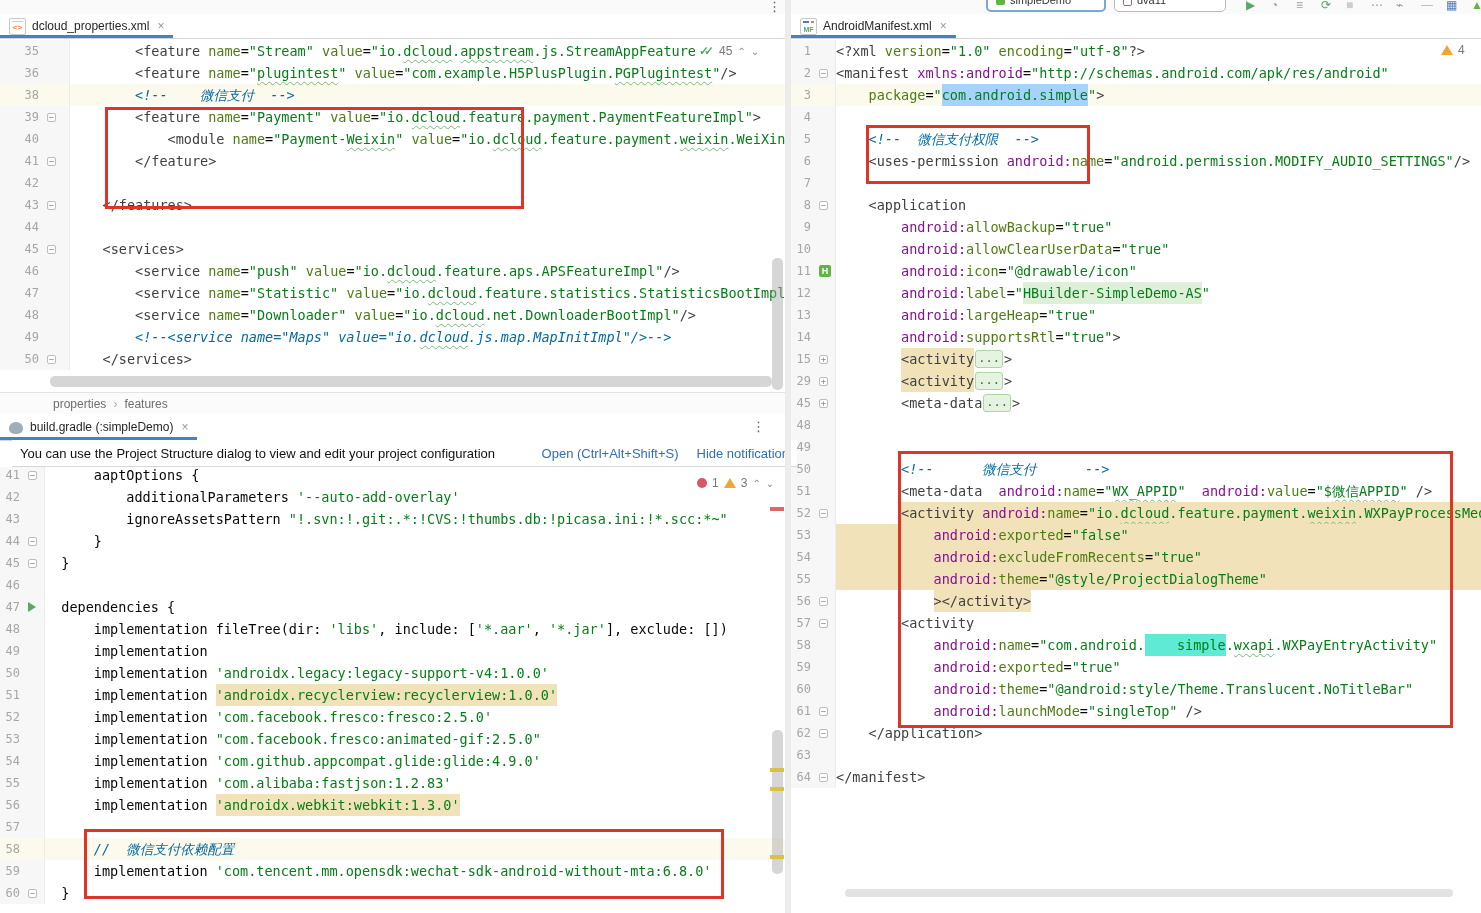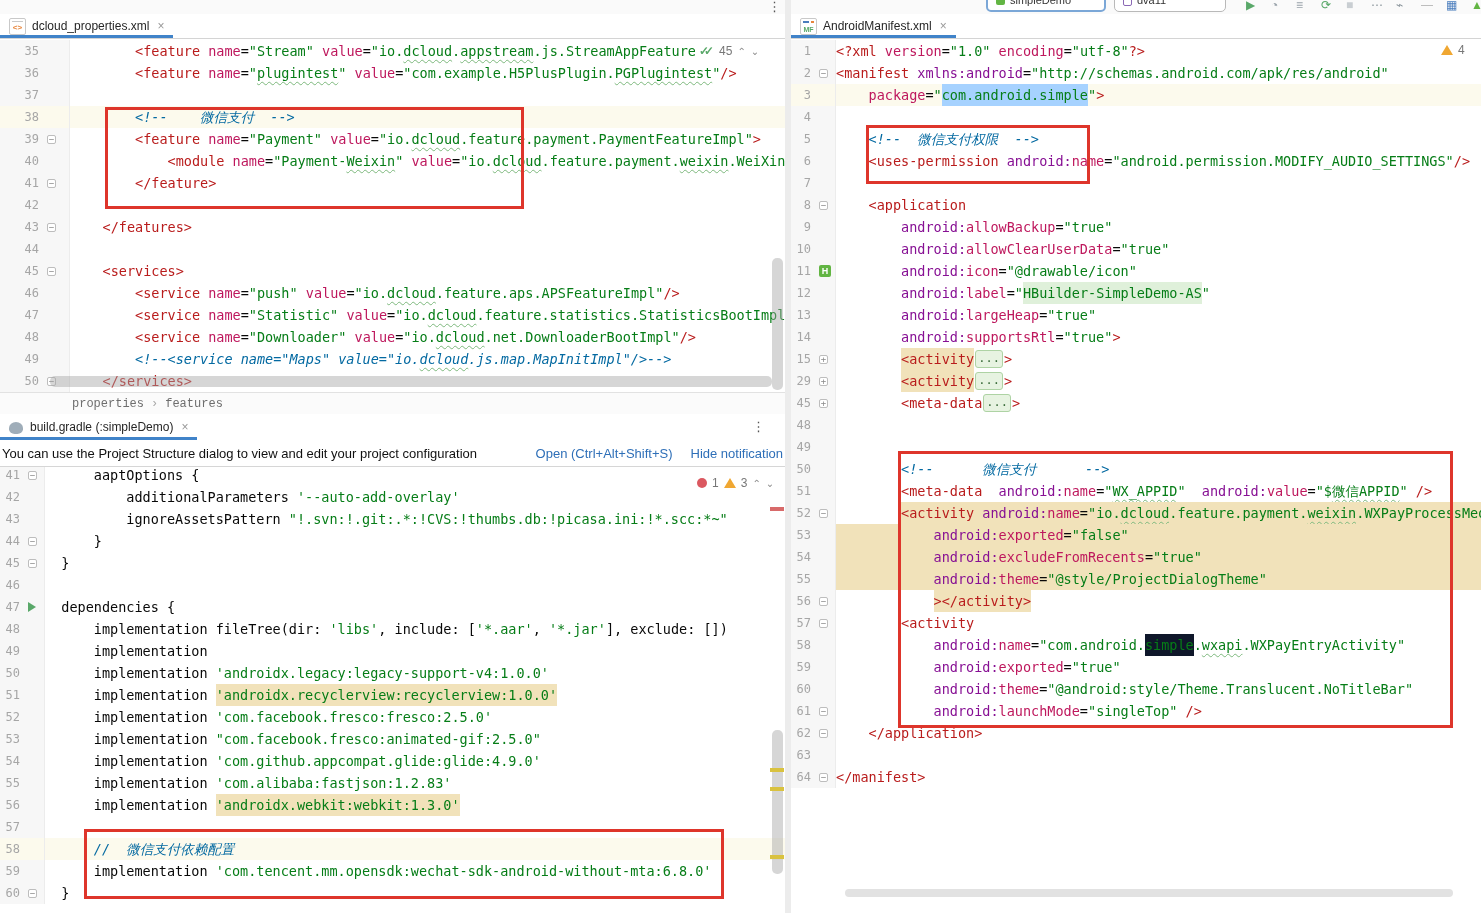--- a/index.html
+++ b/index.html
@@ -30,23 +30,23 @@
                font-size:8px;font-weight:bold;line-height:10px;}
   .fi-xml i{position:absolute;left:2px;right:2px;top:2px;height:1px;background:#c9c9c9;}
   .fi-gradle{background:#9fadb9;border-radius:50% 50% 40% 40%;width:14px;height:12px;margin-top:2px;}
   .fi-mf{background:#fff;border:1px solid #c9c9c9;border-radius:2px;}
   .fi-mf b{position:absolute;left:0;right:0;bottom:0;text-align:center;color:#59a869;
            font-size:7px;font-weight:bold;line-height:9px;}
   .fi-mf i{position:absolute;left:2px;top:2px;height:2px;width:6px;background:#4a7dbd;}
   .fi-mf em{position:absolute;right:2px;top:2px;height:2px;width:3px;background:#e8863c;}
 
   
-  .notif{position:absolute;left:0;top:440px;width:785px;height:27px;background:#fff;
+  .notif{position:absolute;left:12px;top:440px;width:785px;height:27px;background:#fff;
          border-bottom:1px solid #d6d6d6;display:flex;align-items:center;font-size:13px;
-         color:#111;z-index:2;box-sizing:border-box;padding:0 2px;gap:18px;}
+         color:#111;z-index:2;box-sizing:border-box;padding:0 8px;gap:18px;}
   .notif a{color:#2e6fb8;text-decoration:none;}
   .notif .msg{flex:1;}
 
   
   .editor{position:absolute;background:#fff;overflow:hidden;z-index:1;
           font-family:"DejaVu Sans Mono",monospace;font-size:13.5px;line-height:22px;}
   .row{display:flex;height:22px;width:100%;}
   .gut{flex:none;text-align:right;padding-right:7px;color:#a6a6a6;font-size:12px;
        background:#f7f7f7;box-sizing:border-box;}
   .gmk{flex:none;background:#f7f7f7;border-right:1px solid #ececec;display:flex;
@@ -55,25 +55,25 @@
   .sg{white-space:pre;}
   #ed1 .gut{width:46px;} #ed1 .gmk{width:24px;}
   #ed2 .gut{width:27px;} #ed2 .gmk{width:18px;}
   #ed3 .gut{width:27px;} #ed3 .gmk{width:18px;}
   #ed2 .row:first-child{margin-top:-3px;}
 
   .row-caret,.row-caret .gut,.row-caret .gmk{background:#fcfaed;}
   .row-tan .code{background:#f1e2ba;}
   .fillbar.tan{background:#f1e2ba;}
 
-  .t{color:#b91c1c;} .a{color:#be185d;} .n{color:#871094;} .s{color:#067d17;}
+  .t{color:#404040;} .a{color:#4d7c0f;} .n{color:#871094;} .s{color:#067d17;}
   .c{color:#0369a1;font-style:italic;} .p{color:#080808;}
   .sq{text-decoration:underline wavy #7db87d 1px;text-underline-offset:3px;}
   .tan{background:#f1e2ba;} .grn{background:#dff0da;} .sel{background:#a6d2ff;}
-  .lav{background:#0f172a;}
+  .lav{background:#5eead4;padding-left:32px;}
   .dots{background:#e7f3e1;border:1px solid #aed3a4;border-radius:3px;color:#3d6e3d;
         padding:0 2px;margin:0 1px;height:16px;line-height:15px;align-self:center;font-size:12px;}
 
   .fold{width:9px;height:9px;border:1px solid #bdbdbd;border-radius:2px;background:#fff;
         color:#8a8a8a;font-size:9px;line-height:7px;text-align:center;box-sizing:border-box;}
   .runmk{width:0;height:0;border-left:8px solid #59a869;border-top:5px solid transparent;
          border-bottom:5px solid transparent;}
   .hmk{width:12px;height:12px;background:#62b543;border-radius:2px;color:#fff;font-size:9px;
        font-weight:bold;text-align:center;line-height:12px;font-family:"Liberation Sans",sans-serif;}
 
@@ -144,25 +144,20 @@
       <div class="row">
         <div class="gut">35</div>
         <div class="gmk"></div>
         <div class="code"><span class="sg p">        </span><span class="sg t">&lt;feature </span><span class="sg a">name</span><span class="sg p">=</span><span class="sg s">"Stream"</span><span class="sg p"> </span><span class="sg a">value</span><span class="sg p">=</span><span class="sg s">"io.</span><span class="sg s sq">dcloud</span><span class="sg s">.</span><span class="sg s sq">appstream</span><span class="sg s">.js.StreamAppFeatureImpl"</span><span class="sg t">/&gt;</span></div>
       </div>
       <div class="row">
         <div class="gut">36</div>
         <div class="gmk"></div>
         <div class="code"><span class="sg p">        </span><span class="sg t">&lt;feature </span><span class="sg a">name</span><span class="sg p">=</span><span class="sg s">"</span><span class="sg s sq">plugintest</span><span class="sg s">"</span><span class="sg p"> </span><span class="sg a">value</span><span class="sg p">=</span><span class="sg s">"com.example.H5PlusPlugin.</span><span class="sg s sq">PGPlugintest</span><span class="sg s">"</span><span class="sg t">/&gt;</span></div>
       </div>
-      <div class="row">
-        <div class="gut">37</div>
-        <div class="gmk"></div>
-        <div class="code"></div>
-      </div>
       <div class="row row-caret">
         <div class="gut">38</div>
         <div class="gmk"></div>
         <div class="code"><span class="sg p">        </span><span class="sg c">&lt;!--    微信支付  --&gt;</span></div>
       </div>
       <div class="row">
         <div class="gut">39</div>
         <div class="gmk">
           <span class="fold">−</span>
         </div>
@@ -236,21 +231,21 @@
   <div class="inspect" style="left:695px;top:43px;">
     <span class="chk">✓✓</span>
     <span>45</span>
     <span class="chev">⌃</span>
     <span class="chev">⌄</span>
   </div>
 
   <div class="sb" style="left:772px;top:258px;width:11px;height:132px;"></div>
   <div class="sb" style="left:50px;top:376px;width:722px;height:11px;"></div>
 
-  <div class="crumbbar" style="left:0;top:392px;width:785px;height:22px;padding-left:72px;font-family:Liberation Mono, monospace;">
+  <div class="crumbbar" style="left:0;top:392px;width:785px;height:22px;padding-left:53px;">
     <span>properties</span>
     <span class="crumbsep">›</span>
     <span>features</span>
   </div>
 
   <div class="tabbar" style="left:0;top:414px;width:777px;height:26px;">
     <div class="tab">
       <span class="fileicon">
           <span class="fi-gradle" style="display:block;"></span>
         </span>

